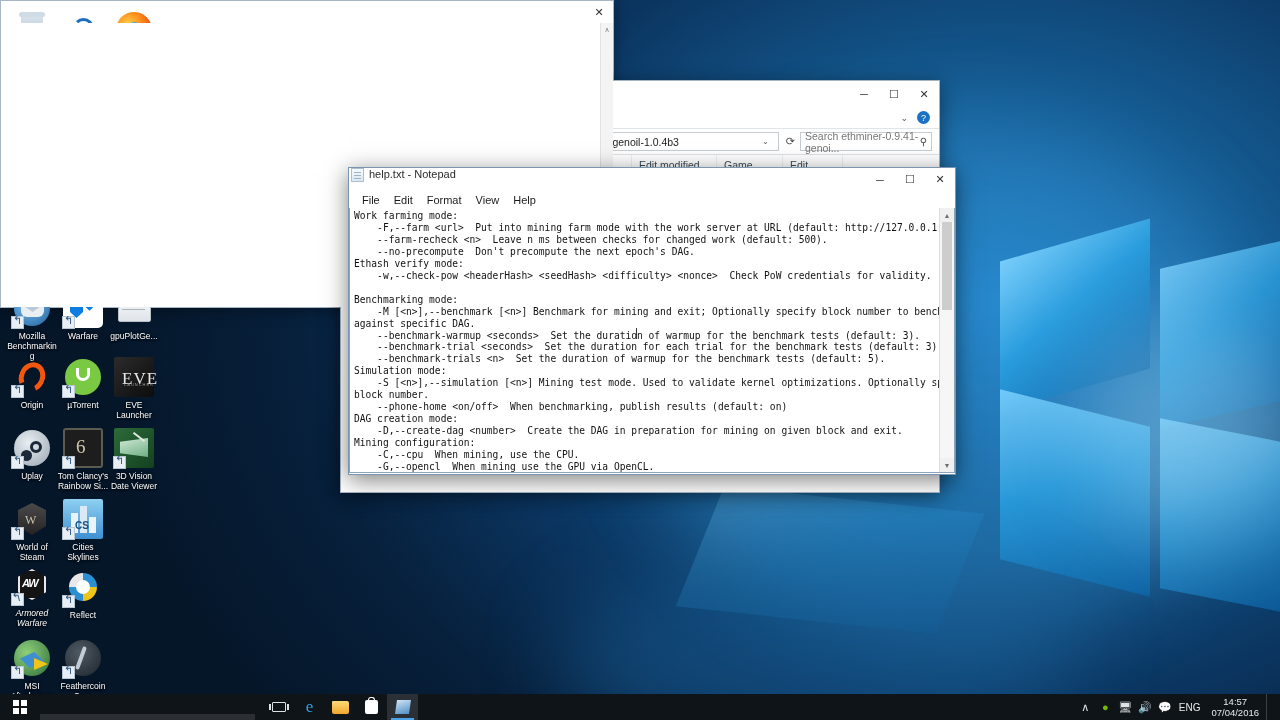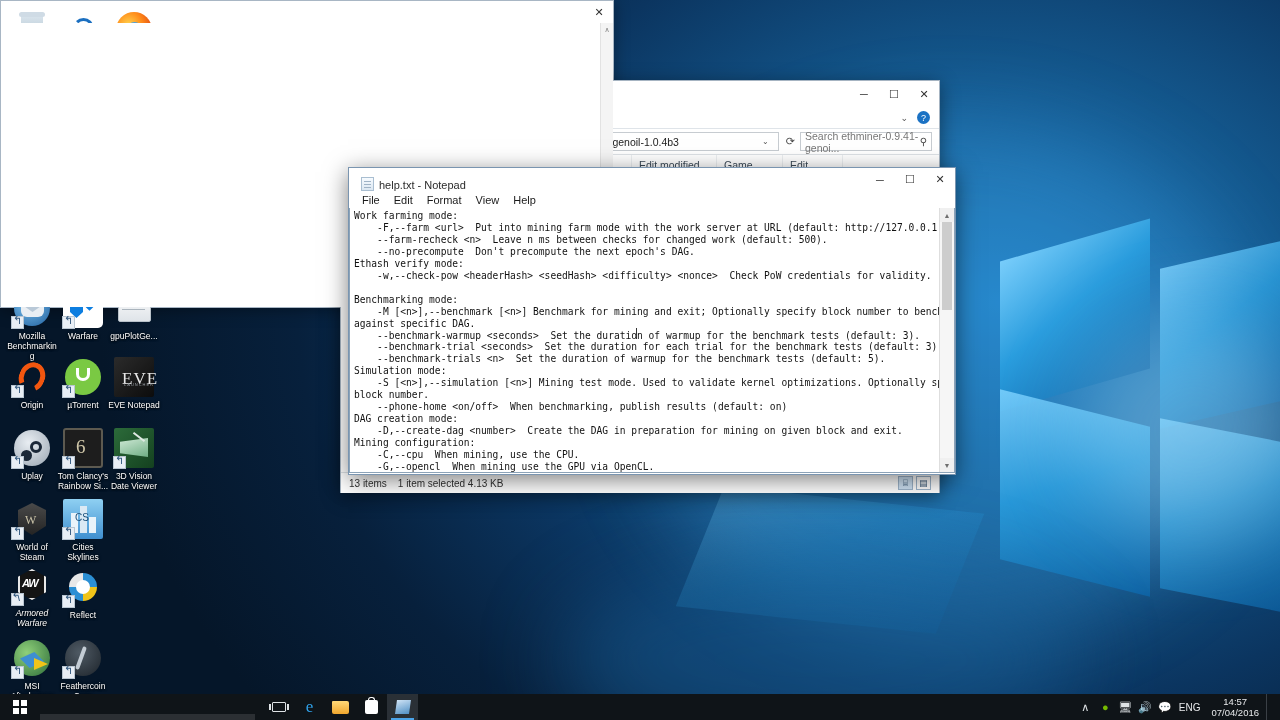--- a/index.html
+++ b/index.html
@@ -107,21 +107,21 @@
   
   #bgwin { left:378px; top:252px; width:614px; height:308px; background:#fff; border:1px solid #a8b6c4; box-shadow:0 3px 14px rgba(0,0,0,.35); }
   #bgwin .bw-top { height:22px; display:flex; }
   #bgwin .bw-body { position:relative; height:284px; background:#fff; }
   .sb { position:absolute; right:0; top:0; width:13px; bottom:0; background:#f4f4f4; border-left:1px solid #e2e2e2; }
   .sb-arrow { height:13px; display:flex; align-items:center; justify-content:center; font-size:7px; color:#7a7a7a; }
   .sb-arrow.bot { position:absolute; bottom:0; left:0; right:0; }
 
   
   #notepad { left:348px; top:167px; width:608px; height:308px; border:1px solid #7a95b0; background:#fff; box-shadow:0 5px 22px rgba(0,0,0,.5); }
-  #notepad .np-title { height:23px; display:flex; align-items:flex-end; gap:5px; padding-left:12px; }
+  #notepad .np-title { height:23px; display:flex; align-items:flex-start; gap:5px; padding-left:2px; }
   .np-ico { width:13px; height:14px; background:linear-gradient(180deg,#f7fbff,#dbe7f2); border:1px solid #a9bed1; position:relative; }
   .np-ico::after { content:""; position:absolute; left:2px; top:3px; right:2px; height:1px; background:#9fb3c6; box-shadow:0 3px 0 #9fb3c6, 0 6px 0 #9fb3c6; }
   .np-title-text { font-size:11px; color:#2b2b2b; }
   .np-menu { height:17px; display:flex; align-items:center; gap:0; padding-left:6px; font-size:11px; color:#1a1a1a; }
   .np-menu span { padding:0 7px; }
   .np-area { position:relative; height:265px; border:1px solid #8ca3b8; border-top:none; margin:0; background:#fff; overflow:hidden; }
   .np-text {
     position:absolute; left:4px; top:2px; right:17px;
     font-family:"DejaVu Sans Mono","Liberation Mono",monospace;
     font-size:9.6px; line-height:11.95px; color:#111; white-space:pre;
@@ -314,21 +314,21 @@
     </div>
     <div class="lbl">µTorrent</div>
   </div>
 
   <div class="dicon" style="left:107px;top:353px;">
     <div class="gfx">
       <div class="sq" style="background:linear-gradient(135deg,#2b2b2b,#0c0c0c);border-radius:2px;"></div>
       <div style="position:absolute;left:8px;top:12px;color:#e8e8e8;font-size:17px;letter-spacing:1px;font-family:Liberation Serif, serif;">EVE</div>
       <div style="position:absolute;left:10px;top:25px;color:#9aa0a6;font-size:4px;letter-spacing:1px;">LAUNCHER</div>
     </div>
-    <div class="lbl">EVE Notepad</div>
+    <div class="lbl">EVE Launcher</div>
   </div>
 
   <div class="dicon" style="left:5px;top:424px;">
     <div class="gfx">
       <div class="circle" style="background:radial-gradient(circle at 40% 35%,#e8edf2,#9aa6b2);"></div>
       <div style="position:absolute;left:18px;top:13px;width:12px;height:12px;border:3px solid #1b2838;border-radius:50%;"></div>
       <div style="position:absolute;left:9px;top:22px;width:11px;height:11px;border-radius:50%;background:#1b2838;"></div>
       <div class="shortcut-arrow"></div>
     </div>
     <div class="lbl">Uplay</div>
@@ -361,21 +361,21 @@
     </div>
     <div class="lbl">World of Steam</div>
   </div>
 
   <div class="dicon" style="left:56px;top:495px;">
     <div class="gfx">
       <div class="sq" style="background:linear-gradient(180deg,#8fd0f2,#3f8fd0);border-radius:2px;"></div>
       <div style="position:absolute;left:8px;bottom:6px;width:7px;height:20px;background:#e9f3fa;"></div>
       <div style="position:absolute;left:17px;bottom:6px;width:7px;height:27px;background:#dbe9f4;"></div>
       <div style="position:absolute;left:26px;bottom:6px;width:7px;height:16px;background:#e9f3fa;"></div>
-      <div style="position:absolute;left:12px;bottom:16px;color:#1b4f7a;font-size:10px;font-weight:normal;">CS</div>
+      <div style="position:absolute;left:12px;bottom:8px;color:#1b4f7a;font-size:10px;font-weight:bold;">CS</div>
       <div class="shortcut-arrow"></div>
     </div>
     <div class="lbl">Cities Skylines</div>
   </div>
 
   <div class="dicon" style="left:5px;top:561px;font-style:italic;">
     <div class="gfx">
       <div style="position:absolute;left:6px;top:4px;width:28px;height:31px;background:#141414;border:2px solid #e8e8e8;clip-path:polygon(50% 0,100% 25%,100% 75%,50% 100%,0 75%,0 25%);"></div>
       <div style="position:absolute;left:10px;top:12px;color:#fff;font-size:11px;font-weight:bold;letter-spacing:-1px;">AW</div>
       <div class="shortcut-arrow"></div>
@@ -491,28 +491,20 @@
       <div class="file-row">
         <span class="fr-ico"></span>
         <span style="width:155px;">cudart64_75.dll</span>
         <span style="width:85px;">16/09/2015 00:21</span>
         <span style="width:66px;">Application exte...</span>
         <span style="width:60px;">363 KB</span>
       </div>
     </div>
   </div>
 
-  <div class="exp-status">
-    <span>13 items</span>
-    <span>1 item selected  4.13 KB</span>
-    <span class="view-toggles">
-      <span class="vt active">⌸</span>
-      <span class="vt">▤</span>
-    </span>
-  </div>
 </div>
 
 <div id="bgwin">
   <div class="bw-top">
     <span class="wbtns" style="margin-left:auto;">
       <span class="wbtn close" style="width:28px;">✕</span>
     </span>
   </div>
   <div class="bw-body">
     <div class="sb">

